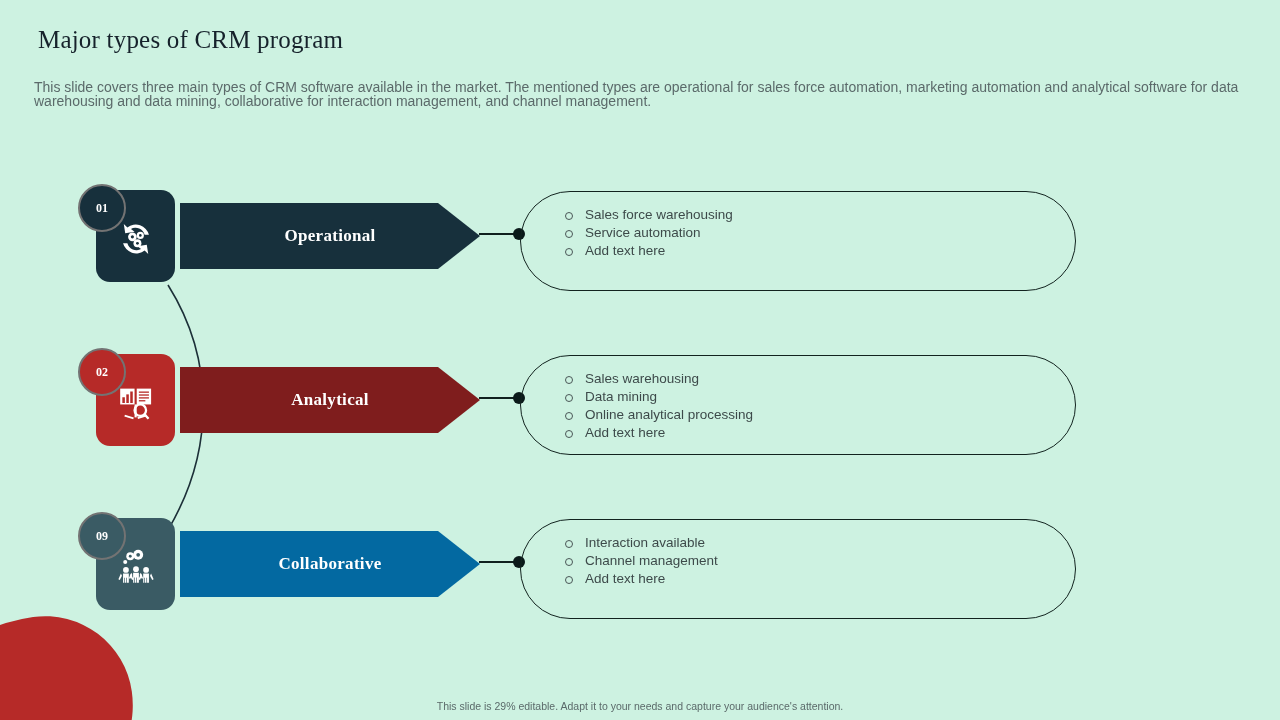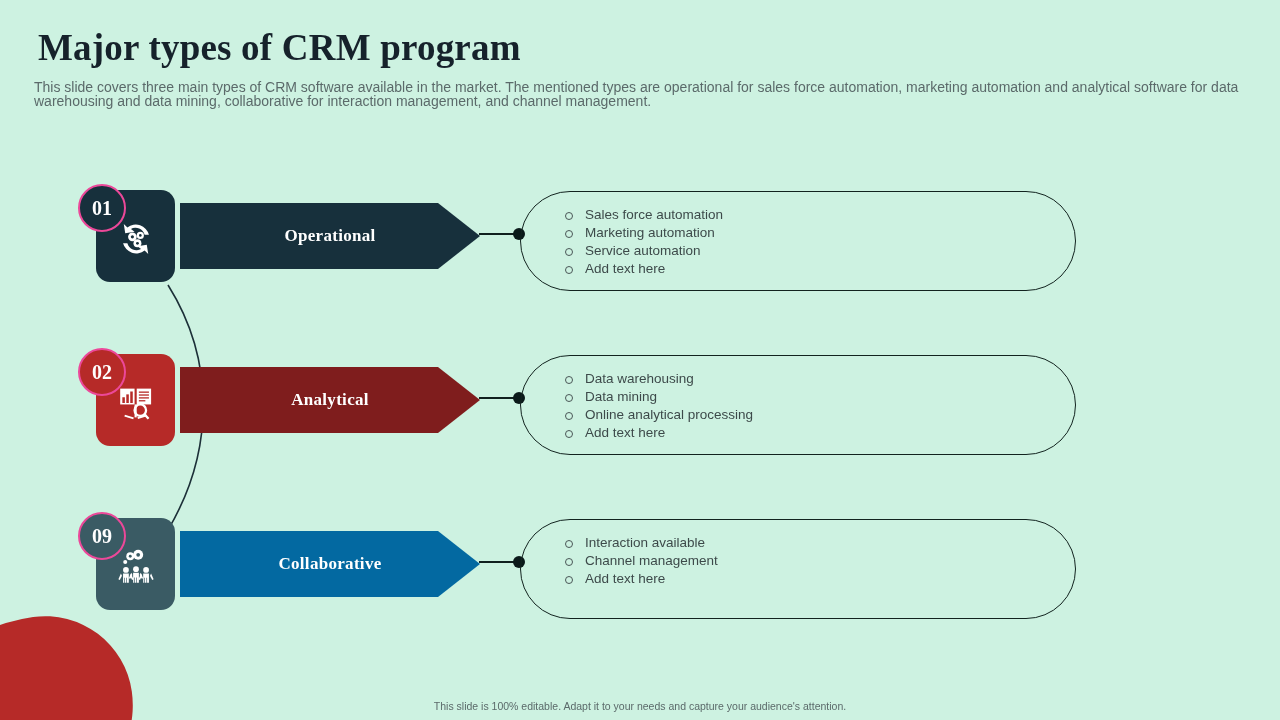--- a/index.html
+++ b/index.html
@@ -11,38 +11,38 @@
   #slide{position:relative;width:1280px;height:720px;overflow:hidden;}
 
   
   .blob{position:absolute;left:-96px;top:620px;width:230px;height:190px;
         background:#b62a28;
         border-radius:62% 38% 46% 54% / 58% 46% 54% 42%;
         transform:rotate(-8deg);}
 
   
   .title{position:absolute;left:38px;top:26px;font-family:"Liberation Serif", serif;
-         font-weight:700;font-size:37px;color:#16222b;letter-spacing:.2px;}
+         font-weight:400;font-size:25px;color:#16222b;letter-spacing:.2px;}
   .subtitle{position:absolute;left:34px;top:80px;width:1215px;
             font-size:14px;line-height:14px;color:#5b6a6a;}
 
   
   .row{position:absolute;left:0;width:1280px;height:110px;}
   .row-1{top:186px;}
   .row-2{top:350px;}
   .row-3{top:514px;}
 
   .tile{position:absolute;left:96px;top:4px;width:79px;height:92px;
         border-radius:14px;display:flex;align-items:center;justify-content:center;}
   .tile svg{width:46px;height:46px;margin-top:6px;}
 
   .badge{position:absolute;left:78px;top:-2px;width:44px;height:44px;border-radius:50%;
          display:flex;align-items:center;justify-content:center;
-         border:2px solid #ec4899;
-         font-family:"Liberation Serif", serif;font-weight:700;font-size:20px;color:#ffffff;}
+         border:2px solid #737373;
+         font-family:"Liberation Serif", serif;font-weight:700;font-size:12px;color:#ffffff;}
 
   .bar{position:absolute;left:180px;top:17px;width:300px;height:66px;
        clip-path:polygon(0 0, calc(100% - 42px) 0, 100% 50%, calc(100% - 42px) 100%, 0 100%);
        display:flex;align-items:center;justify-content:center;}
   .bar-label{font-family:"Liberation Serif", serif;font-weight:700;font-size:17px;
              color:#ffffff;letter-spacing:.3px;}
 
   .connector{position:absolute;left:479px;top:47px;width:42px;height:2px;background:#10201f;}
   .dot{position:absolute;left:513px;top:42px;width:12px;height:12px;border-radius:50%;
        background:#0b1a1a;}
@@ -91,22 +91,21 @@
           <circle cx="34" cy="38" r="2" fill="#17303c"></circle>
       </svg>
     </div>
     <div class="badge" style="background:#17303c">
       <span>01</span>
     </div>
     <div class="connector"></div>
     <div class="dot"></div>
     <div class="pill">
       <ul>
-        <li>Sales force automation</li>
-        <li>Marketing automation</li>
+        <li>Sales force warehousing</li>
         <li>Service automation</li>
         <li>Add text here</li>
       </ul>
     </div>
   </div>
 
   <div class="row row-2">
     <div class="bar" style="background:#7f1d1d">
       <span class="bar-label">Analytical</span>
     </div>
@@ -128,21 +127,21 @@
         <rect x="44" y="47" width="3.2" height="9" fill="#ffffff" transform="rotate(-42 45 50)"></rect>
       </svg>
     </div>
     <div class="badge" style="background:#b62a28">
       <span>02</span>
     </div>
     <div class="connector"></div>
     <div class="dot"></div>
     <div class="pill">
       <ul>
-        <li>Data warehousing</li>
+        <li>Sales warehousing</li>
         <li>Data mining</li>
         <li>Online analytical processing</li>
         <li>Add text here</li>
       </ul>
     </div>
   </div>
 
   <div class="row row-3">
     <div class="bar" style="background:#0369a1">
       <span class="bar-label">Collaborative</span>
@@ -175,14 +174,14 @@
     <div class="dot"></div>
     <div class="pill">
       <ul>
         <li>Interaction available</li>
         <li>Channel management</li>
         <li>Add text here</li>
       </ul>
     </div>
   </div>
 
-  <div class="footer">This slide is 100% editable. Adapt it to your needs and capture your audience's attention.</div>
+  <div class="footer">This slide is 29% editable. Adapt it to your needs and capture your audience's attention.</div>
 </div>
 
 </body></html>

